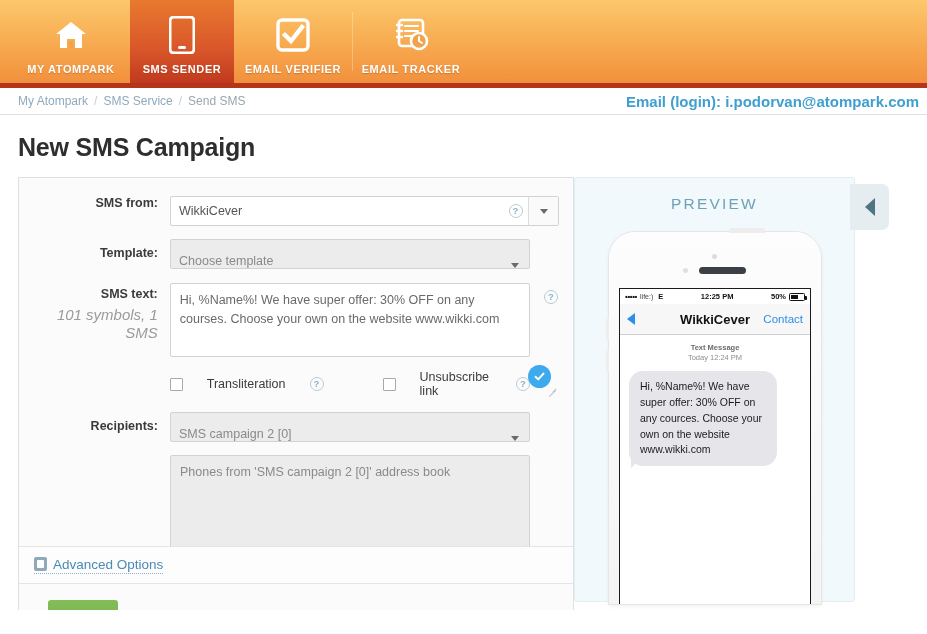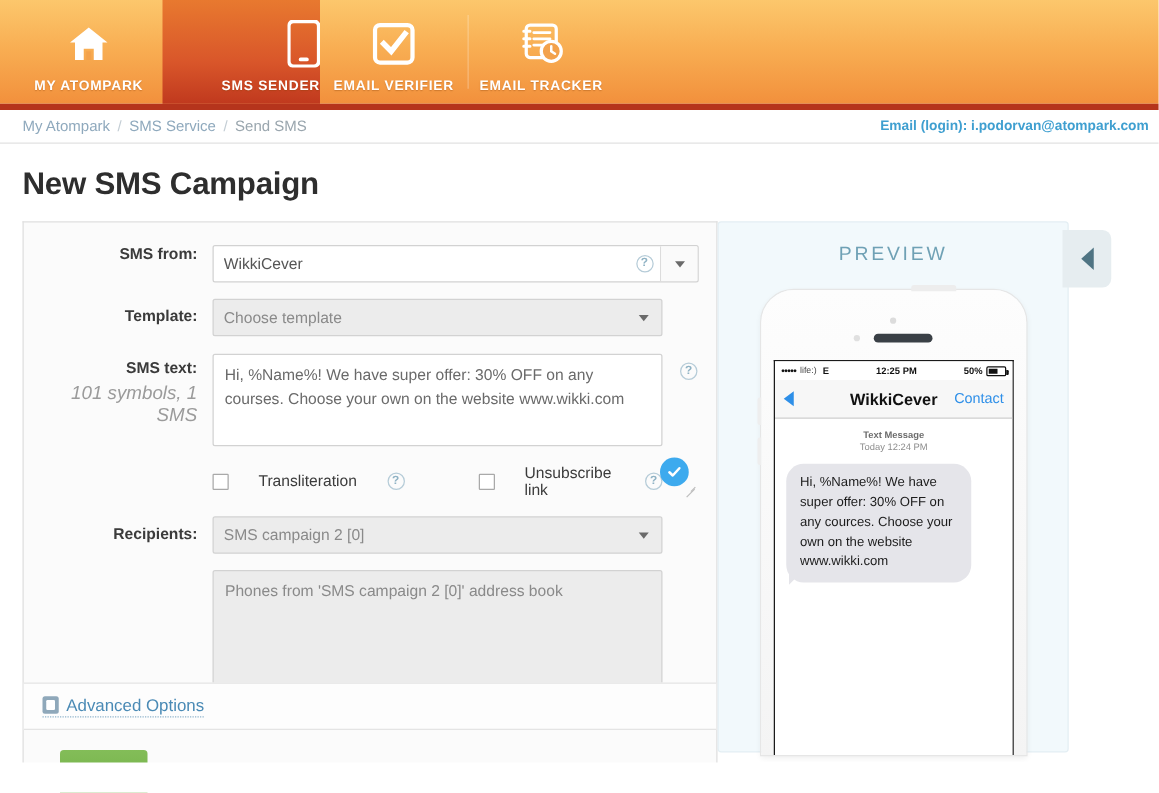--- a/index.html
+++ b/index.html
@@ -33,22 +33,21 @@
   }
   .navtab + .navtab::before {
     content: "";
     position: absolute;
     left: 0; top: 12px; bottom: 12px;
     width: 1px;
     background: rgba(255,255,255,0.28);
   }
   .navtab.active {
     background: linear-gradient(180deg, #e8792f 0%, #d9562a 60%, #c0391e 100%);
-    width: 126px;
-    align-items: flex-end;
+    width: 104px;
   }
   .navtab.active::before { display: none; }
   .navtab.active + .navtab::before { display: none; }
   .navtab .ico {
     height: 40px;
     display: flex;
     align-items: center;
     justify-content: center;
     margin-bottom: 8px;
   }
@@ -69,21 +68,21 @@
     padding: 0 8px 0 18px;
     border-bottom: 1px solid #e2e2e2;
     background: #fff;
   }
   .crumbs { display: flex; align-items: center; font-size: 12px; }
   .crumb { color: #8fa9bd; text-decoration: none; }
   .crumb.cur { color: #9aa6ae; }
   .crumbsep { color: #c3cdd4; margin: 0 6px; font-size: 12px; }
   .loginbox {
     margin-left: auto;
-    font-size: 11px;
+    font-size: 15px;
     font-weight: bold;
     color: #3f9fd0;
     white-space: nowrap;
   }
 
   
   .ptitle {
     font-size: 25px;
     font-weight: bold;
     color: #2e2e2e;
@@ -163,21 +162,21 @@
     border-top: 5px solid #6a6a6a;
   }
 
   .selbox {
     position: relative;
     height: 30px;
     border: 1px solid #d2d2d2;
     border-radius: 2px;
     background: #ececec;
     display: flex;
-    align-items: center;
+    align-items: flex-end;
     padding: 0 8px;
     font-size: 12.5px;
     color: #8a8a8a;
     cursor: pointer;
   }
   .selbox .caret { position: absolute; right: 10px; }
 
   .qmark {
     width: 14px; height: 14px;
     border-radius: 50%;

